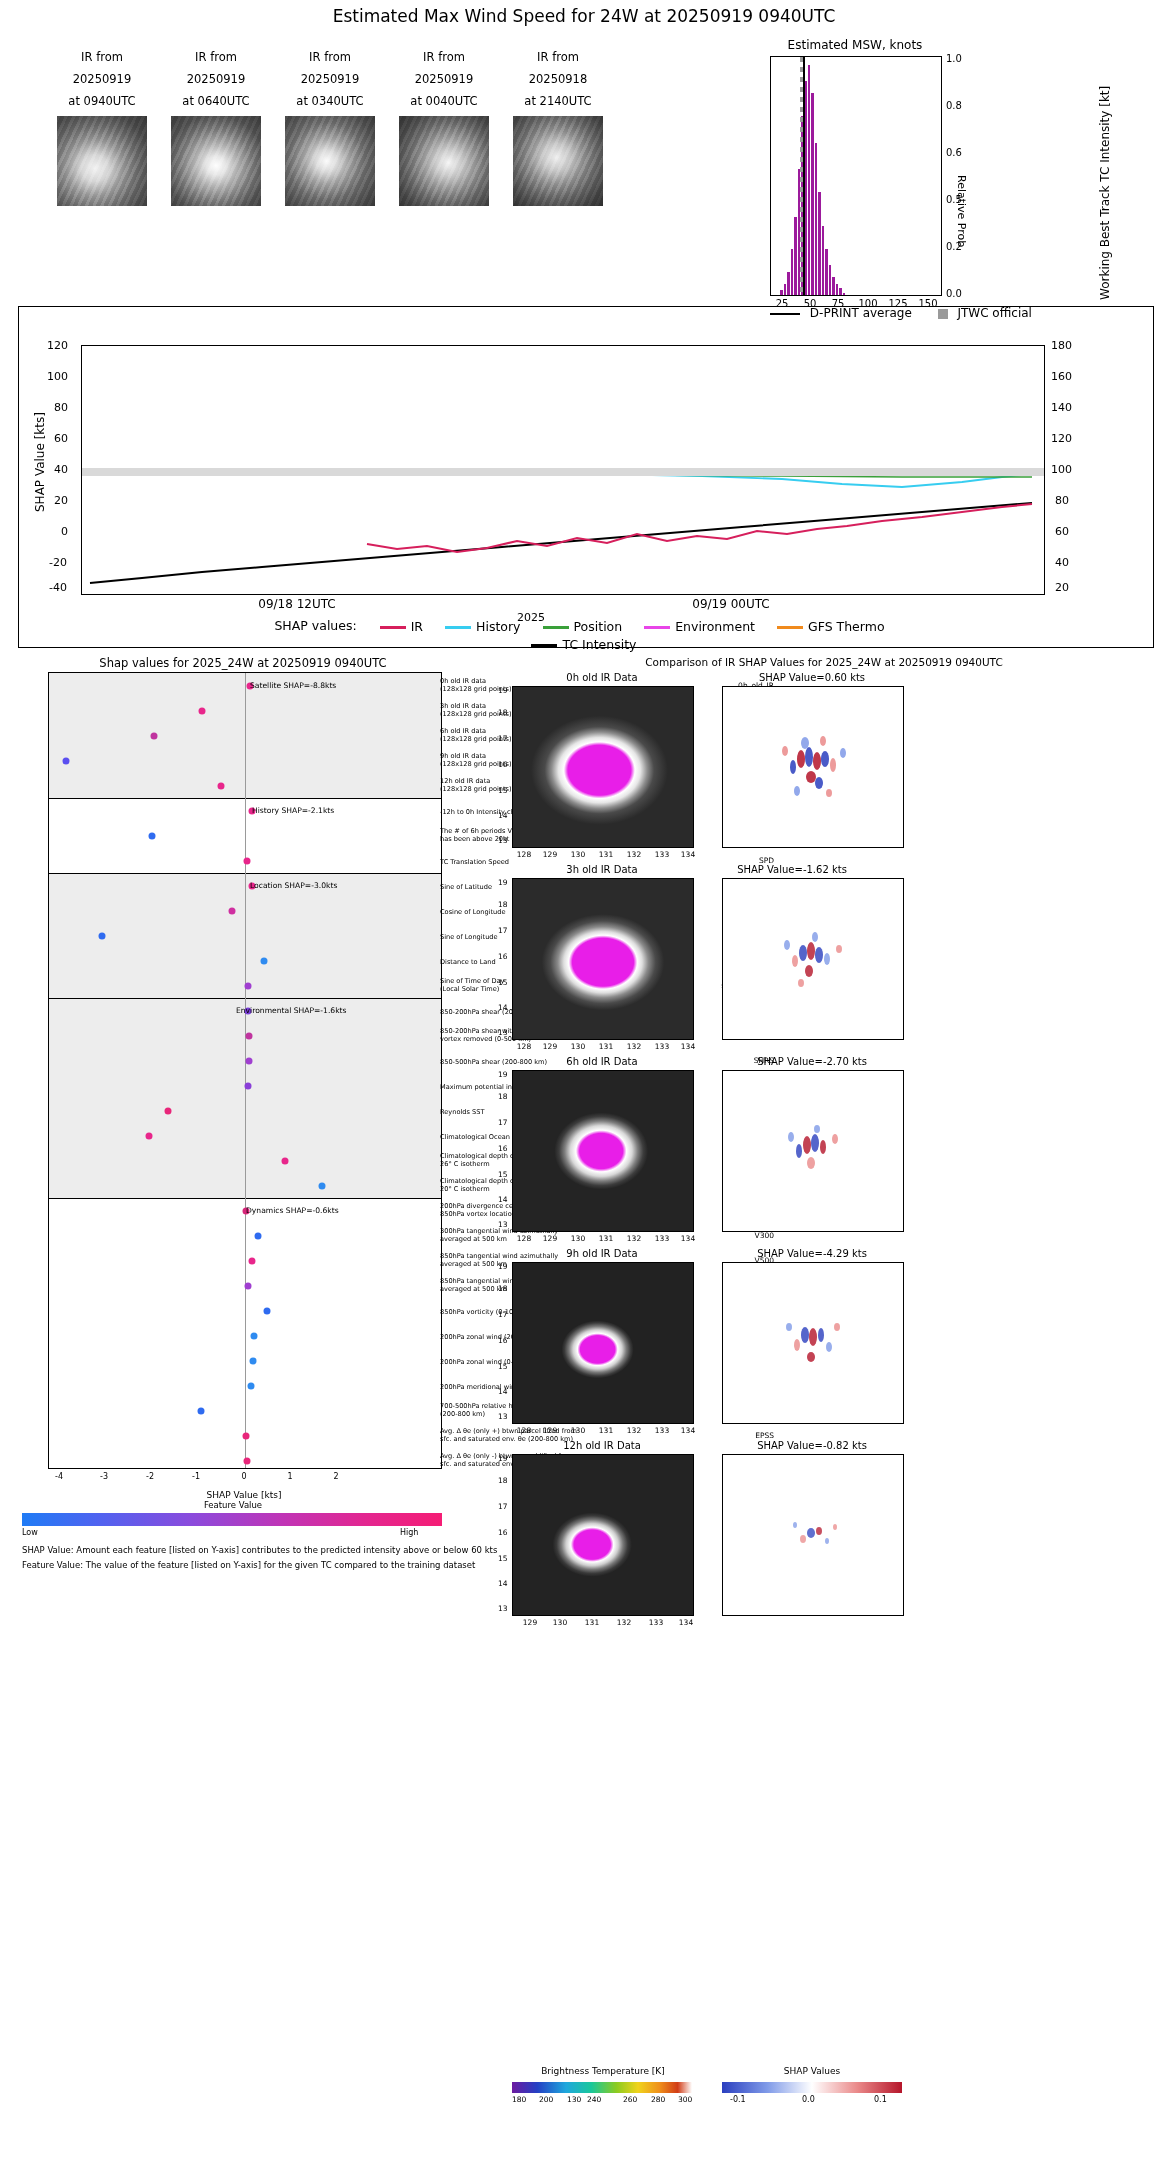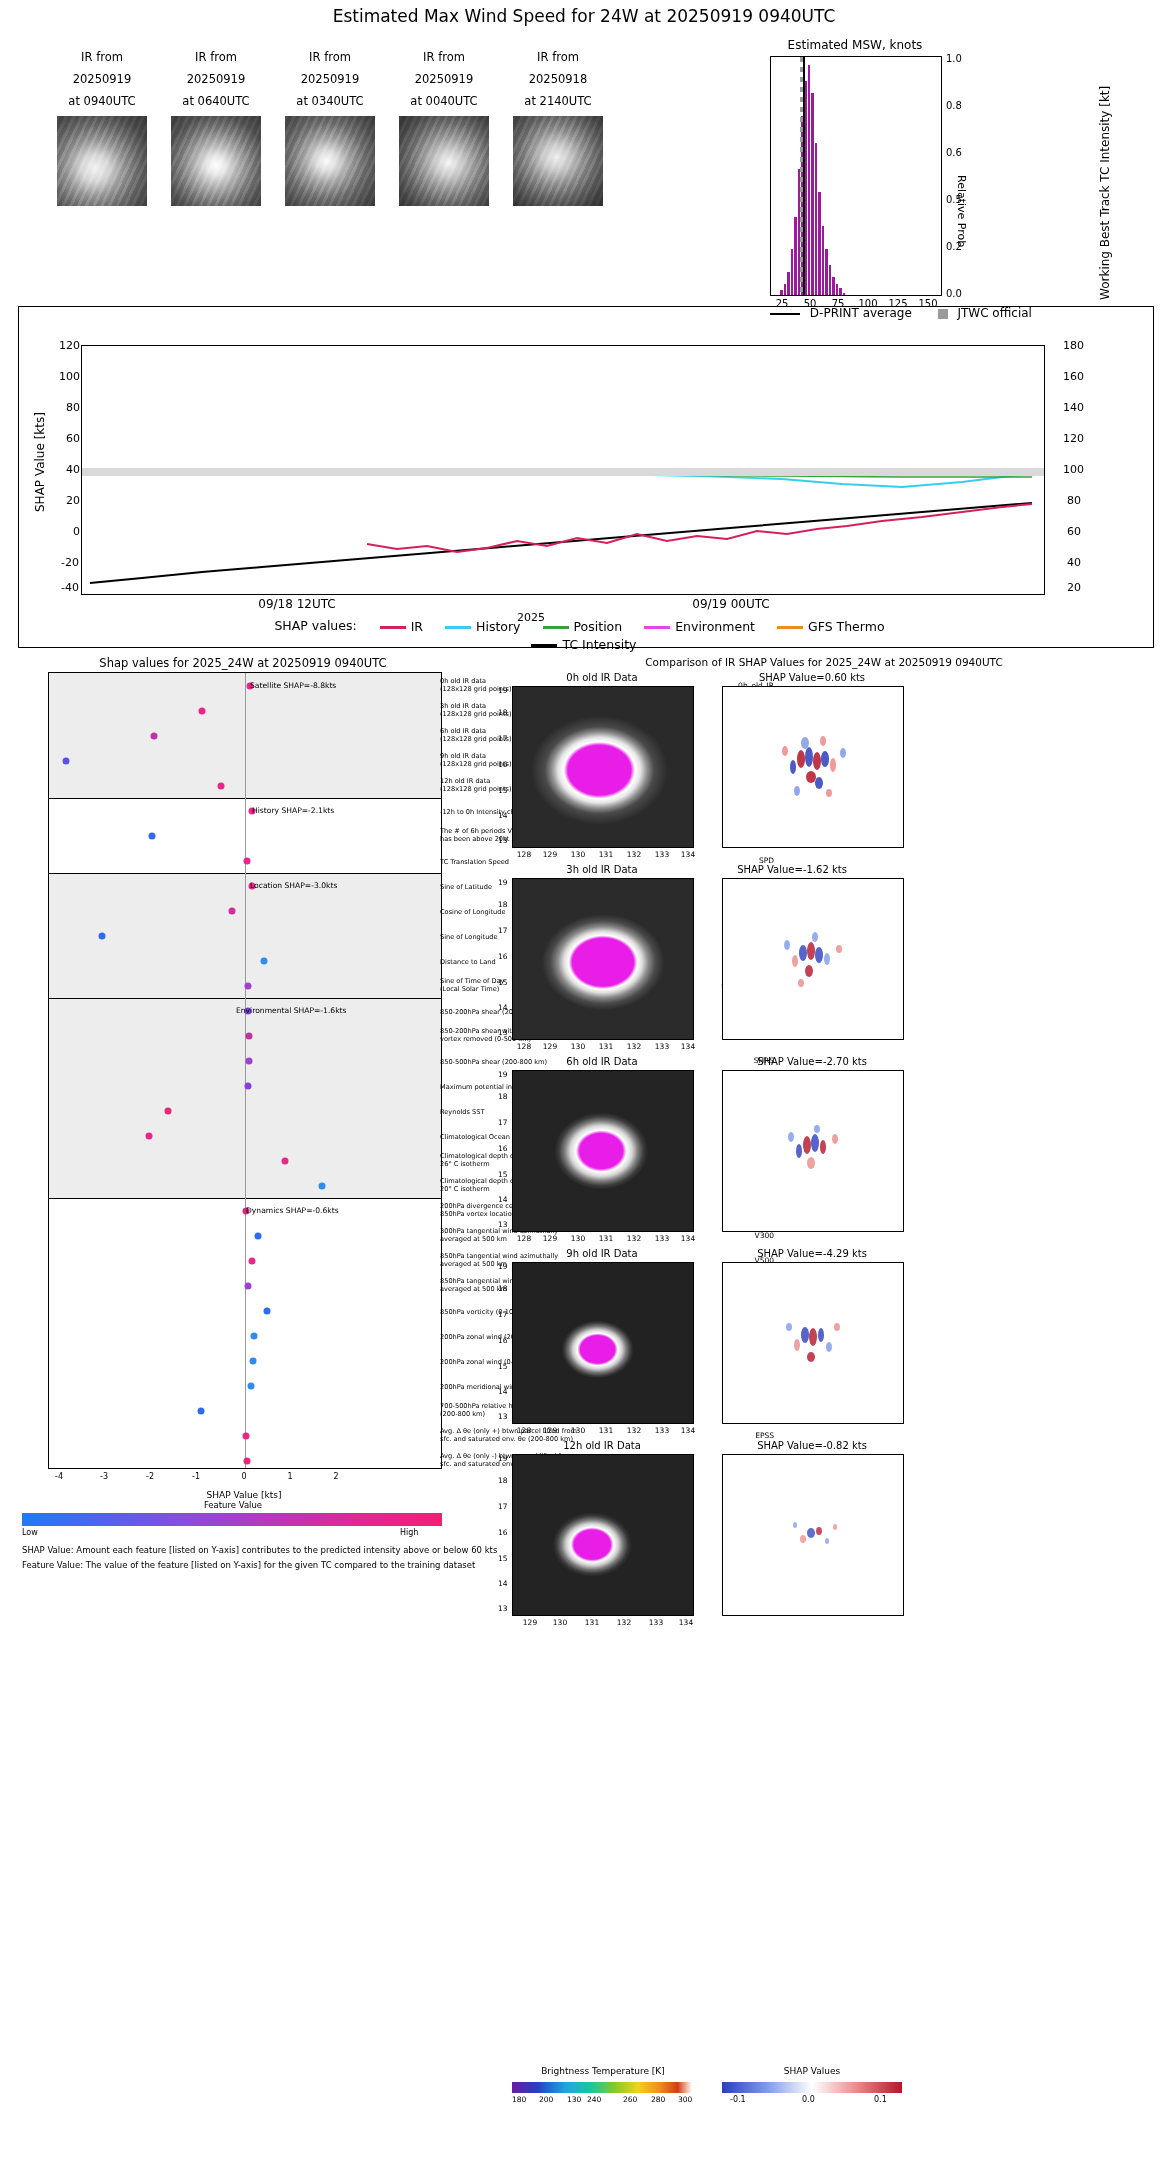--- a/index.html
+++ b/index.html
@@ -35,21 +35,21 @@
   .xtick{position:absolute;font-size:10px;transform:translateX(-50%);}
   .ytick{position:absolute;font-size:10px;transform:translateY(-50%);}
   #hist-ylabel{position:absolute;left:968px;top:175px;font-size:11px;transform:rotate(90deg);transform-origin:left top;white-space:nowrap;}
   .legend-row{position:absolute;font-size:12px;}
   
   #ts-wrap{position:absolute;left:18px;top:306px;width:1134px;height:340px;border:1px solid #000;}
   #ts-title{position:absolute;left:0;right:0;top:8px;text-align:center;font-size:14.5px;}
   #ts-plot{position:absolute;left:62px;top:38px;width:962px;height:248px;border:1px solid #000;background:#fff;overflow:hidden;}
   #ts-ylabel{position:absolute;left:14px;top:205px;font-size:12px;transform:rotate(-90deg);transform-origin:left top;white-space:nowrap;}
   #ts-ylabel2{position:absolute;left:1098px;top:300px;font-size:12px;transform:rotate(-90deg);transform-origin:left top;white-space:nowrap;}
-  .ts-ytick{position:absolute;font-size:11px;transform:translateY(-50%);margin-left:12px;}
+  .ts-ytick{position:absolute;font-size:11px;transform:translateY(-50%);}
   .ts-xtick{position:absolute;font-size:12px;transform:translateX(-50%);}
   .lg-item{display:inline-block;margin:0 9px;vertical-align:middle;}
   .lg-line{display:inline-block;width:26px;height:3px;vertical-align:middle;margin-right:5px;}
   
   #shap-title{position:absolute;left:8px;top:656px;width:470px;text-align:center;font-size:11.5px;}
   #shap-box{position:absolute;left:48px;top:672px;width:392px;height:795px;border:1px solid #000;background:#fff;}
   .grp-band{position:absolute;left:0;right:0;background:#ededed;}
   .grp-sep{position:absolute;left:0;right:0;height:1px;background:#000;}
   .zero-line{position:absolute;top:0;bottom:0;width:1px;background:#9a9a9a;}
   .feat-lab{position:absolute;right:394px;font-size:7.5px;transform:translateY(-50%);white-space:nowrap;text-align:right;}

